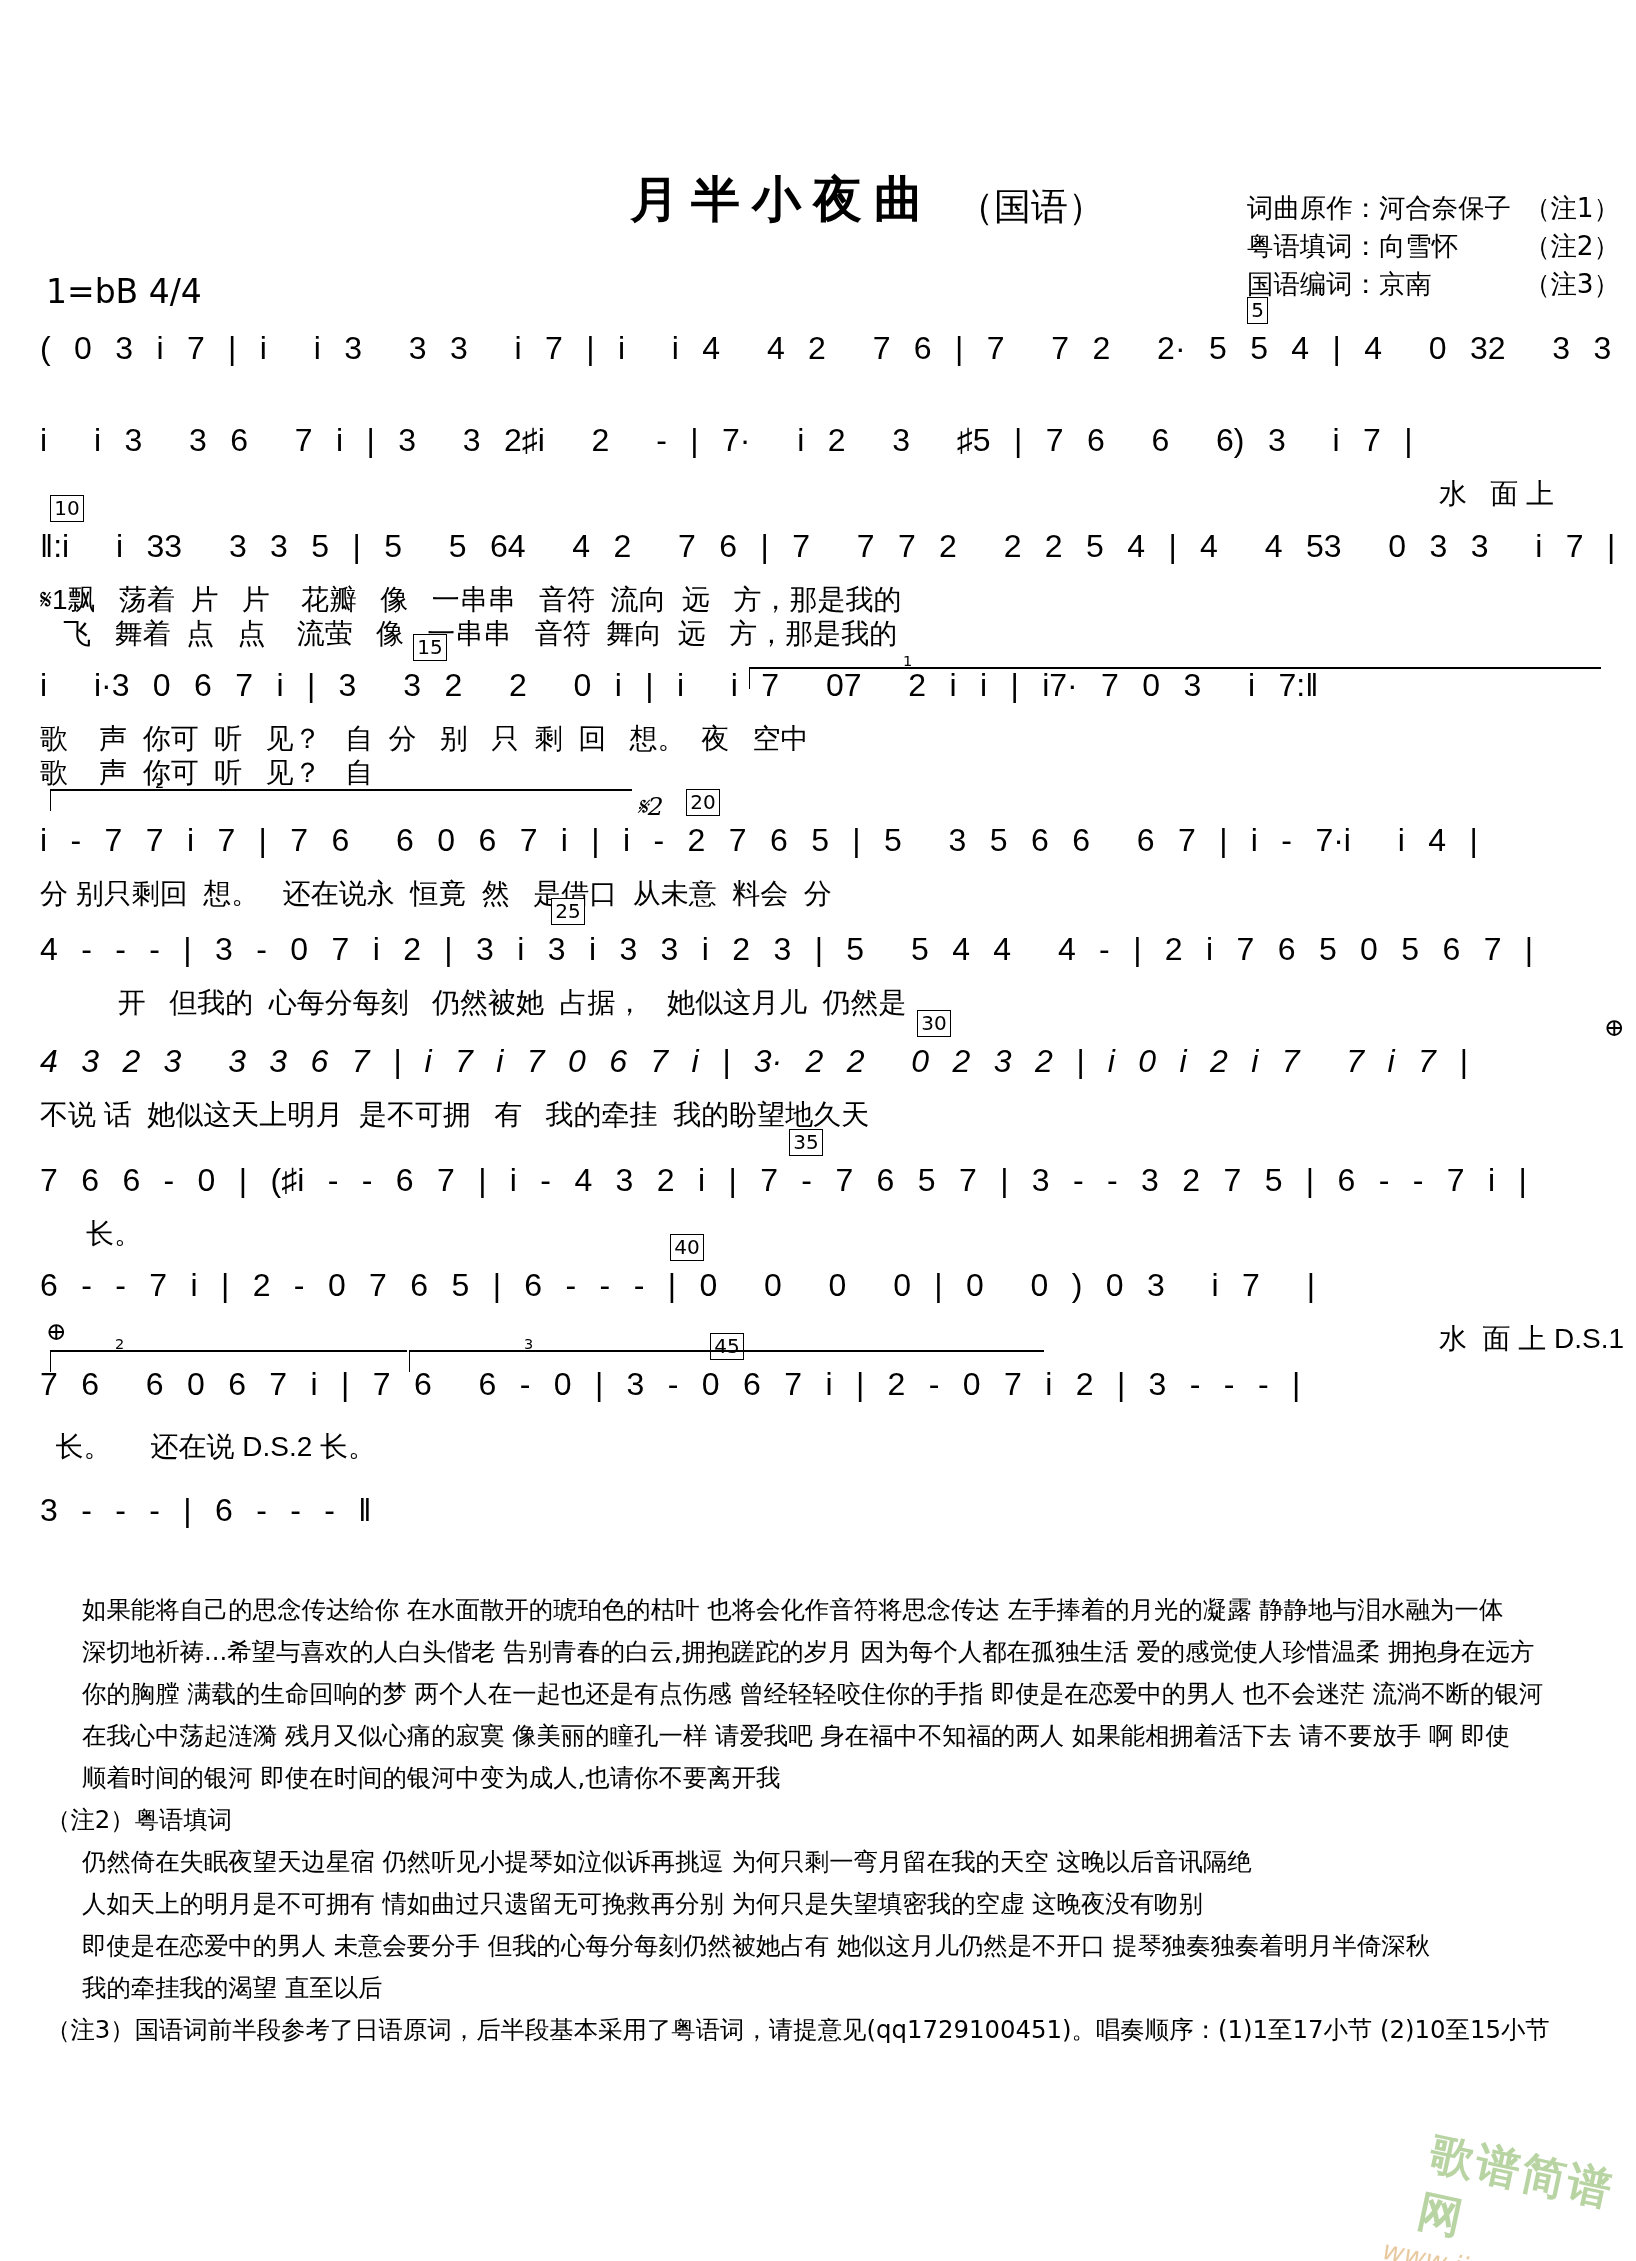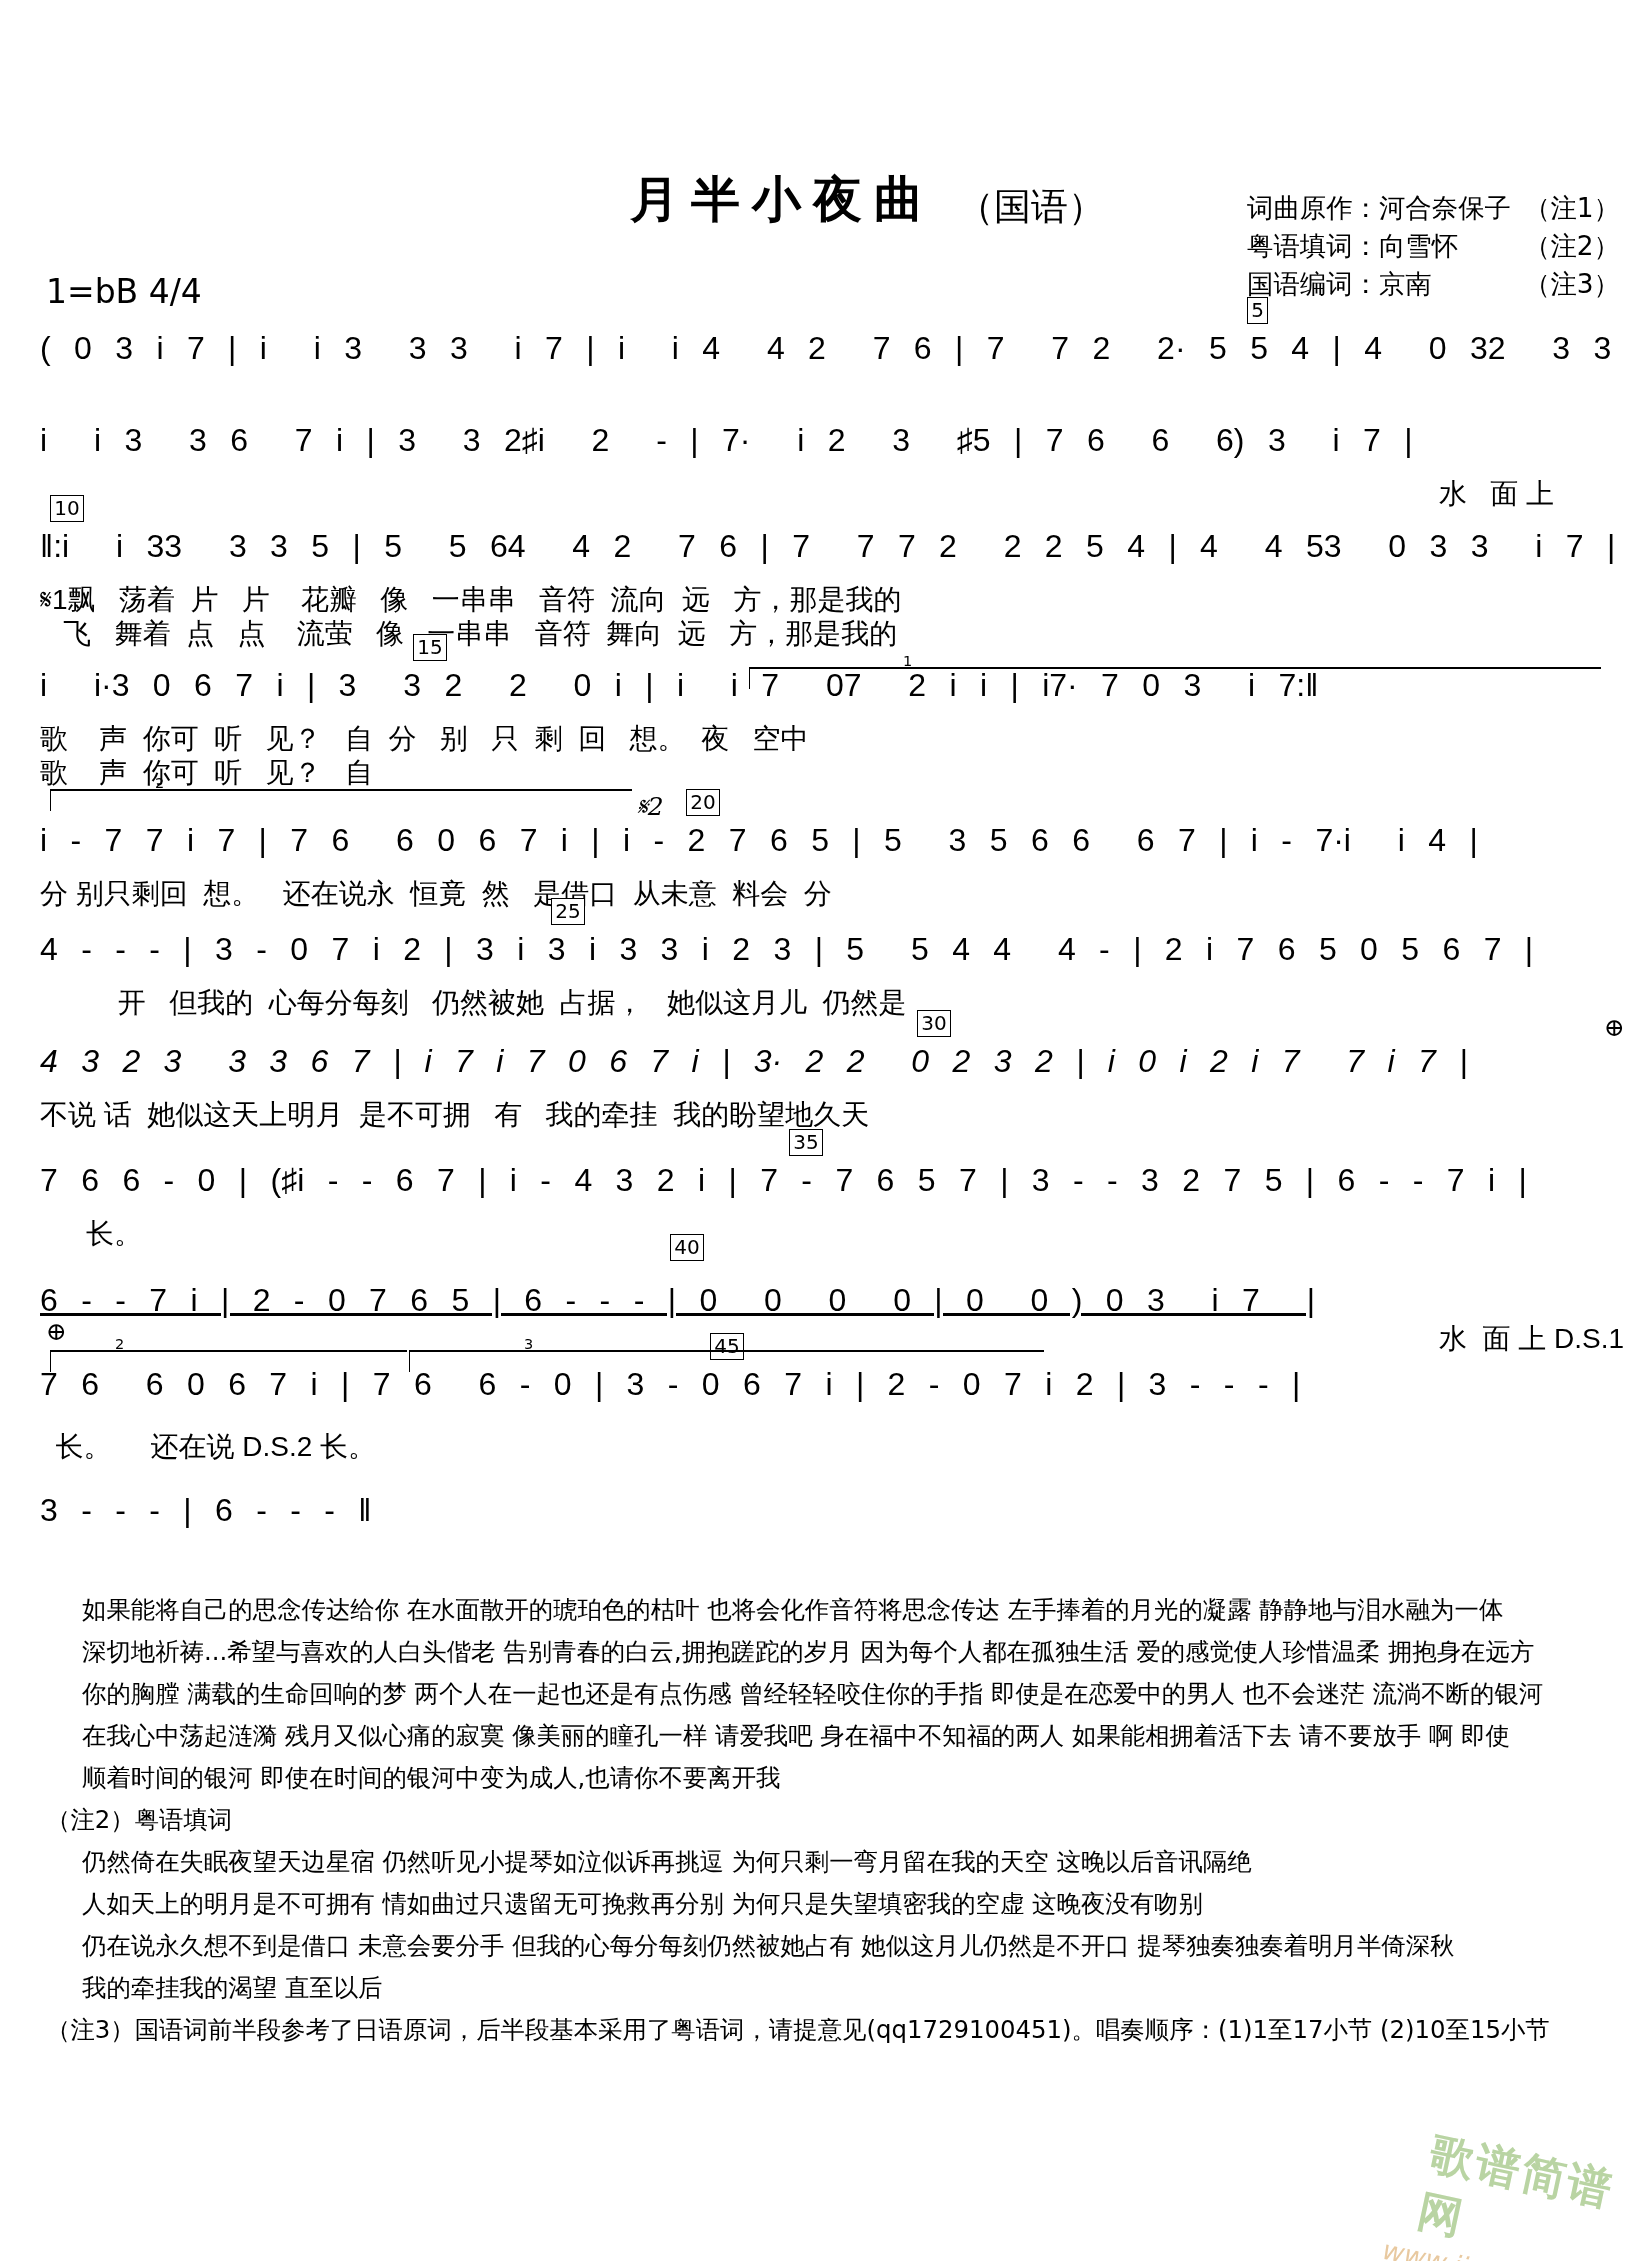--- a/index.html
+++ b/index.html
@@ -47,21 +47,21 @@
     <div class="staff" style="top: 667px;"><div class="notes-line" style="top: 0px; word-spacing: 14.5px;">i  i·3 0 6 7 i | 3  3 2  2  0 i | i  i 7  07  2 i i | i7· 7 0 3  i 7:‖</div><div class="lyric" style="left: 0px; top: 53px;">歌    声  你可  听   见？   自  分   别   只  剩  回   想。  夜   空中</div><div class="lyric" style="left: 0px; top: 87px;">歌    声  你可  听   见？   自</div></div>
     <div class="mnum" style="left: 413px; top: 634px;">15</div>
     <div class="staff" style="top: 822px;"><div class="notes-line" style="top: 0px; word-spacing: 14.5px;">i - 7 7 i 7 | 7 6  6 0 6 7 i | i - 2 7 6 5 | 5  3 5 6 6  6 7 | i - 7·i  i 4 |</div><div class="lyric" style="left: 0px; top: 53px;">分 别只剩回  想。   还在说永  恒竟  然   是借口  从未意  料会  分</div></div>
     <div class="mnum" style="left: 686px; top: 789px;">20</div>
     <div class="staff" style="top: 931px;"><div class="notes-line" style="top: 0px; word-spacing: 14.5px;">4 - - - | 3 - 0 7 i 2 | 3 i 3 i 3 3 i 2 3 | 5  5 4 4  4 - | 2 i 7 6 5 0 5 6 7 |</div><div class="lyric" style="left: 0px; top: 53px;">          开   但我的  心每分每刻   仍然被她  占据，   她似这月儿  仍然是</div></div>
     <div class="mnum" style="left: 551px; top: 898px;">25</div>
     <div class="staff" style="top: 1043px;"><div class="notes-line" style="top: 0px; word-spacing: 14.5px; font-style: italic;">4 3 2 3  3 3 6 7 | i 7 i 7 0 6 7 i | 3· 2 2  0 2 3 2 | i 0 i 2 i 7  7 i 7 |</div><div class="lyric" style="left: 0px; top: 53px;">不说 话  她似这天上明月  是不可拥   有   我的牵挂  我的盼望地久天</div></div>
     <div class="mnum" style="left: 917px; top: 1010px;">30</div>
     <div class="staff" style="top: 1162px;"><div class="notes-line" style="top: 0px; word-spacing: 14.5px;">7 6 6 - 0 | (♯i - - 6 7 | i - 4 3 2 i | 7 - 7 6 5 7 | 3 - - 3 2 7 5 | 6 - - 7 i |</div><div class="lyric" style="left: 46px; top: 53px;">长。</div></div>
     <div class="mnum" style="left: 789px; top: 1129px;">35</div>
-    <div class="staff" style="top: 1267px;"><div class="notes-line" style="top: 15px; word-spacing: 14.5px; text-decoration: underline;">6 - - 7 i | 2 - 0 7 6 5 | 6 - - - | 0  0  0  0 | 0  0 ) 0 3  i 7  |</div><div class="lyric" style="left: 1399px; top: 53px;">水  面 上 D.S.1</div></div>
+    <div class="staff" style="top: 1267px;"><div class="notes-line" style="top: 0px; word-spacing: 14.5px;">6 - - 7 i | 2 - 0 7 6 5 | 6 - - - | 0  0  0  0 | 0  0 ) 0 3  i 7  |</div><div class="lyric" style="left: 1399px; top: 53px;">水  面 上 D.S.1</div></div>
     <div class="mnum" style="left: 670px; top: 1234px;">40</div>
     <div class="staff" style="top: 1366px;"><div class="notes-line" style="top: 0px; word-spacing: 14.5px;">7 6  6 0 6 7 i | 7 6  6 - 0 | 3 - 0 6 7 i | 2 - 0 7 i 2 | 3 - - - |</div><div class="lyric" style="left: 0px; top: 62px;">  长。     还在说 D.S.2 长。</div></div>
     <div class="mnum" style="left: 710px; top: 1333px;">45</div>
     <div class="staff" style="top: 1492px;"><div class="notes-line" style="top: 0px; word-spacing: 14.5px;">3 - - - | 6 - - - ‖</div></div>
     <div class="volta" style="left: 749px; top: 667px; width: 851px;">
       <span style="left: 153px;">1</span>
     </div>
     <div class="volta" style="left: 50px; top: 789px; width: 581px;">
       <span style="left: 104px;">2</span>
     </div>
@@ -78,21 +78,21 @@
 
 <div class="footnotes" id="footnotes">
     <div class="fn-p">如果能将自己的思念传达给你 在水面散开的琥珀色的枯叶 也将会化作音符将思念传达 左手捧着的月光的凝露 静静地与泪水融为一体</div>
     <div class="fn-p">深切地祈祷...希望与喜欢的人白头偕老 告别青春的白云,拥抱蹉跎的岁月 因为每个人都在孤独生活 爱的感觉使人珍惜温柔 拥抱身在远方</div>
     <div class="fn-p">你的胸膛 满载的生命回响的梦 两个人在一起也还是有点伤感 曾经轻轻咬住你的手指 即使是在恋爱中的男人 也不会迷茫 流淌不断的银河</div>
     <div class="fn-p">在我心中荡起涟漪 残月又似心痛的寂寞 像美丽的瞳孔一样 请爱我吧 身在福中不知福的两人 如果能相拥着活下去 请不要放手 啊 即使</div>
     <div class="fn-p">顺着时间的银河 即使在时间的银河中变为成人,也请你不要离开我</div>
     <div class="fn-h">（注2）粤语填词</div>
     <div class="fn-p">仍然倚在失眠夜望天边星宿 仍然听见小提琴如泣似诉再挑逗 为何只剩一弯月留在我的天空 这晚以后音讯隔绝</div>
     <div class="fn-p">人如天上的明月是不可拥有 情如曲过只遗留无可挽救再分别 为何只是失望填密我的空虚   这晚夜没有吻别</div>
-    <div class="fn-p">仍在说永久想不到是借口 未意会要分手 但我的心每分每刻仍然被她占有 她似这月儿仍然是不开口 提琴独奏独奏着明月半倚深秋</div>
+    <div class="fn-p">即使是在恋爱中的男人 未意会要分手 但我的心每分每刻仍然被她占有 她似这月儿仍然是不开口 提琴独奏独奏着明月半倚深秋</div>
     <div class="fn-p">我的牵挂我的渴望 直至以后</div>
     <div class="fn-h">（注3）国语词前半段参考了日语原词，后半段基本采用了粤语词，请提意见(qq1729100451)。唱奏顺序：(1)1至17小节 (2)10至15小节</div>
   </div>
 
 <div class="watermark">
   <div class="wm-cn">歌谱简谱网</div>
   <div class="wm-url">www.jianpu.cn</div>
 </div>
 
 

